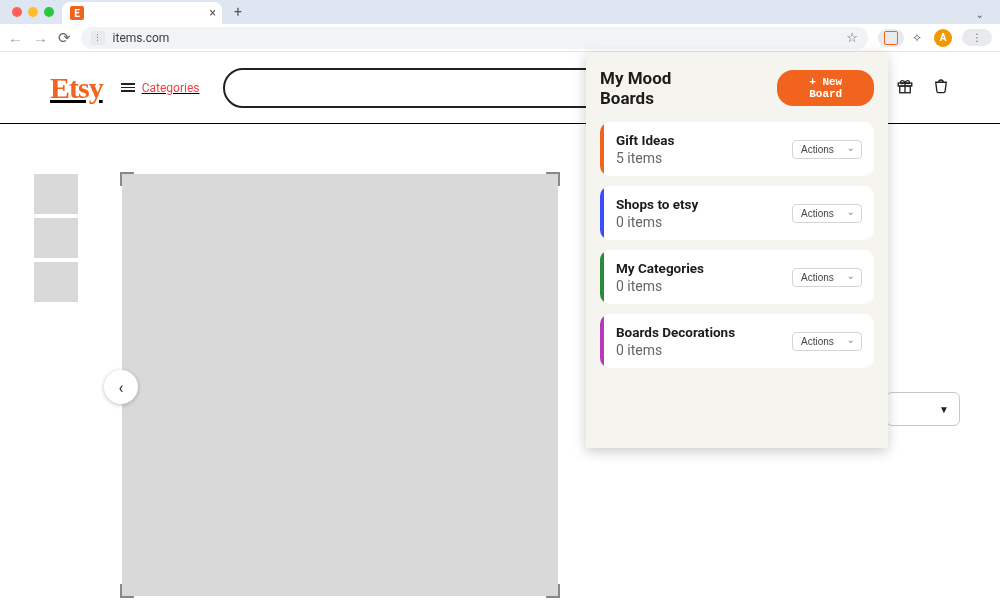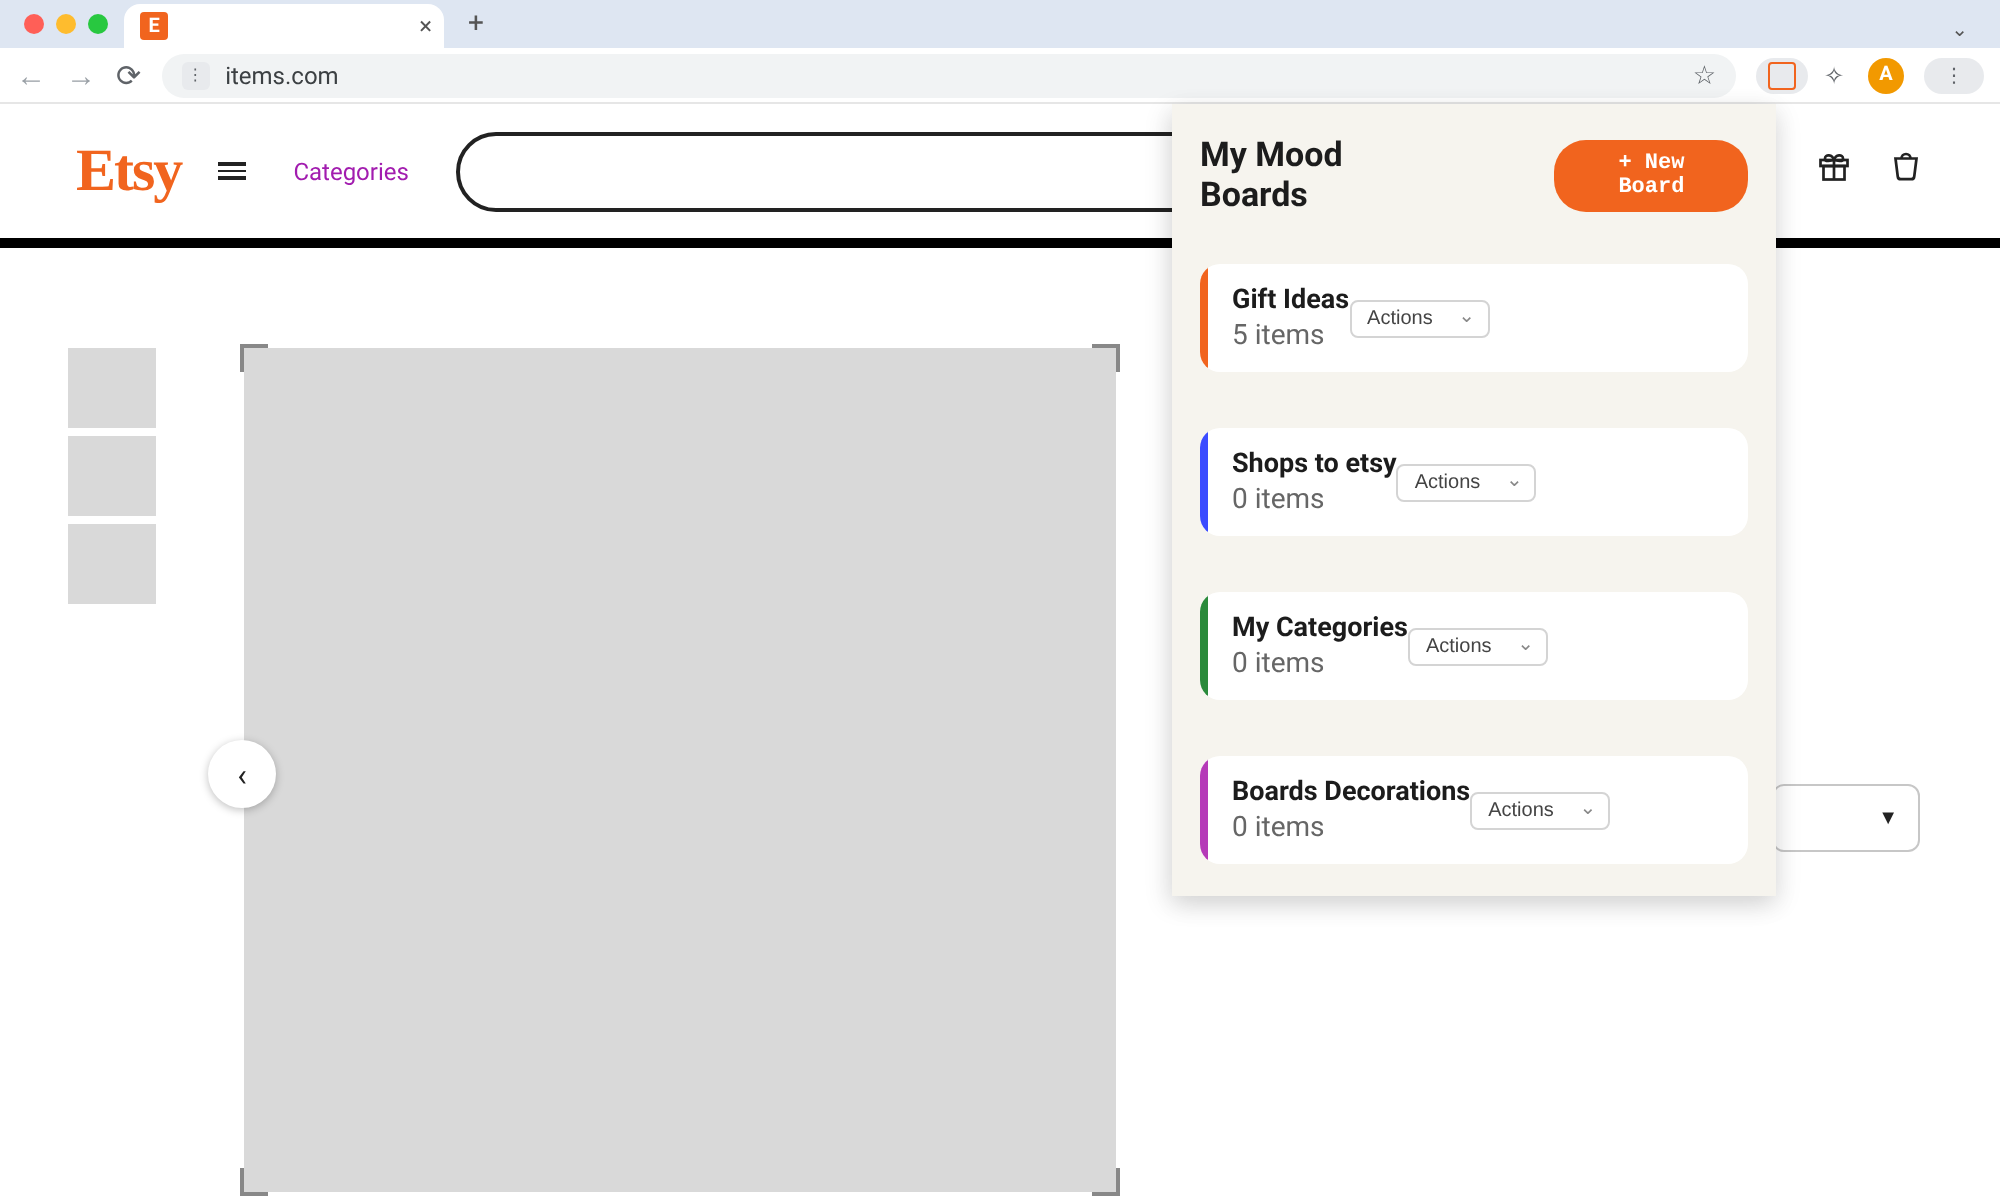--- a/index.html
+++ b/index.html
@@ -27,23 +27,23 @@
   .address-bar .star { margin-left: auto; color: #5f6368; font-size: 13px; }
   .ext-box { display: flex; align-items: center; gap: 6px; }
   .ext-pill { background: #e8eaed; border-radius: 12px; padding: 2px 6px; display: flex; align-items: center; gap: 4px; }
   .ext-icon { width: 14px; height: 14px; border: 1.5px solid #f1641e; border-radius: 2px; display: inline-block; }
   .puzzle-icon { width: 14px; height: 14px; color: #5f6368; font-size: 12px; display: inline-flex; align-items: center; justify-content: center; }
   .avatar { width: 18px; height: 18px; border-radius: 50%; background: #f29900; color: #fff; display: inline-flex; align-items: center; justify-content: center; font-size: 10px; font-weight: bold; }
   .more-pill { background: #e8eaed; border-radius: 12px; padding: 3px 10px; color: #5f6368; font-size: 10px; }
 
   
   .page { position: relative; height: 548px; background: #fff; }
-  .site-header { height: 72px; border-bottom: 5px solid #000000; display: flex; align-items: center; padding: 0 38px; gap: 18px; }
+  .site-header { height: 72px; border-bottom: 1px solid #000000; display: flex; align-items: center; padding: 0 50px; gap: 18px; text-decoration: underline; }
   .etsy-logo { font-family: Georgia, serif; color: #f1641e; font-size: 30px; font-weight: bold; letter-spacing: -1px; }
-  .categories { display: flex; align-items: center; gap: 24px; font-size: 12px; color: #a21caf; justify-content: space-between; }
+  .categories { display: flex; align-items: center; gap: 7px; font-size: 12px; color: #ef4444; justify-content: space-between; }
   .hamburger { width: 14px; display: flex; flex-direction: column; gap: 2px; }
   .hamburger span { height: 1.5px; background: #222; }
   .searchbar { flex: 1; height: 40px; border: 2px solid #222; border-radius: 24px; margin-left: 6px; }
   .header-icons { display: flex; align-items: center; gap: 18px; margin-left: 18px; color: #222; font-size: 17px; }
 
   .content { display: flex; padding: 50px 34px 0 34px; gap: 44px; position: relative; }
   .thumbs { display: flex; flex-direction: column; gap: 4px; }
   .thumb { width: 44px; height: 40px; background: #d9d9d9; }
   .main-image-wrap { position: relative; }
   .main-image { width: 436px; height: 422px; background: #d9d9d9; }
@@ -51,24 +51,24 @@
   .corner.tl2 { top: -2px; left: -2px; border-right: none; border-bottom: none; }
   .corner.tr { top: -2px; right: -2px; border-left: none; border-bottom: none; }
   .corner.bl { bottom: -2px; left: -2px; border-right: none; border-top: none; }
   .corner.br { bottom: -2px; right: -2px; border-left: none; border-top: none; }
   .carousel-prev { position: absolute; left: -18px; top: 196px; width: 34px; height: 34px; background: #fff; border-radius: 50%; box-shadow: 0 1px 4px rgba(0,0,0,0.25); display: flex; align-items: center; justify-content: center; font-size: 16px; color: #222; }
 
   .right-select { position: absolute; right: 40px; top: 340px; width: 74px; height: 34px; border: 1px solid #c7c7c7; border-radius: 6px; display: flex; align-items: center; justify-content: flex-end; padding: 0 10px; font-size: 10px; color: #222; }
 
   
   .panel { position: absolute; top: 0; right: 112px; width: 302px; height: 396px; background: #f6f4ee; box-shadow: -2px 4px 12px rgba(0,0,0,0.12), 2px 4px 12px rgba(0,0,0,0.08); padding: 16px 14px; }
-  .panel-header { display: flex; align-items: center; justify-content: flex-start; margin-bottom: 24px; gap: 48px; }
+  .panel-header { display: flex; align-items: center; justify-content: flex-start; margin-bottom: 14px; gap: 48px; }
   .panel-title { font-size: 17px; font-weight: 700; color: #1c1c1c; }
   .new-board { background: #f1641e; color: #fff; border: none; border-radius: 16px; padding: 6px 12px; font-size: 11px; font-weight: 600; font-family: Liberation Mono, monospace; }
-  .board { background: #fff; border-radius: 10px; padding: 10px 12px 10px 16px; display: flex; align-items: center; justify-content: flex-start; margin-bottom: 28px; position: relative; overflow: hidden; }
+  .board { background: #fff; border-radius: 10px; padding: 10px 12px 10px 16px; display: flex; align-items: center; justify-content: space-between; margin-bottom: 10px; position: relative; overflow: hidden; }
   .board-stripe { position: absolute; left: 0; top: 0; bottom: 0; width: 4px; border-radius: 10px 0 0 10px; }
   .board-info { display: flex; flex-direction: column; }
   .board-name { font-size: 13.5px; font-weight: 700; color: #1c1c1c; }
   .board-count { font-size: 14px; color: #666; margin-top: 2px; }
   .board-actions { border: 1px solid #d4d4d4; border-radius: 4px; background: #fff; padding: 3px 20px 3px 8px; font-size: 10px; color: #444; position: relative; min-width: 70px; text-align: left; }
   .board-actions::after { content: "⌄"; position: absolute; right: 6px; top: 1px; font-size: 10px; color: #888; }
 
 </style>
 </head>
 <body>

